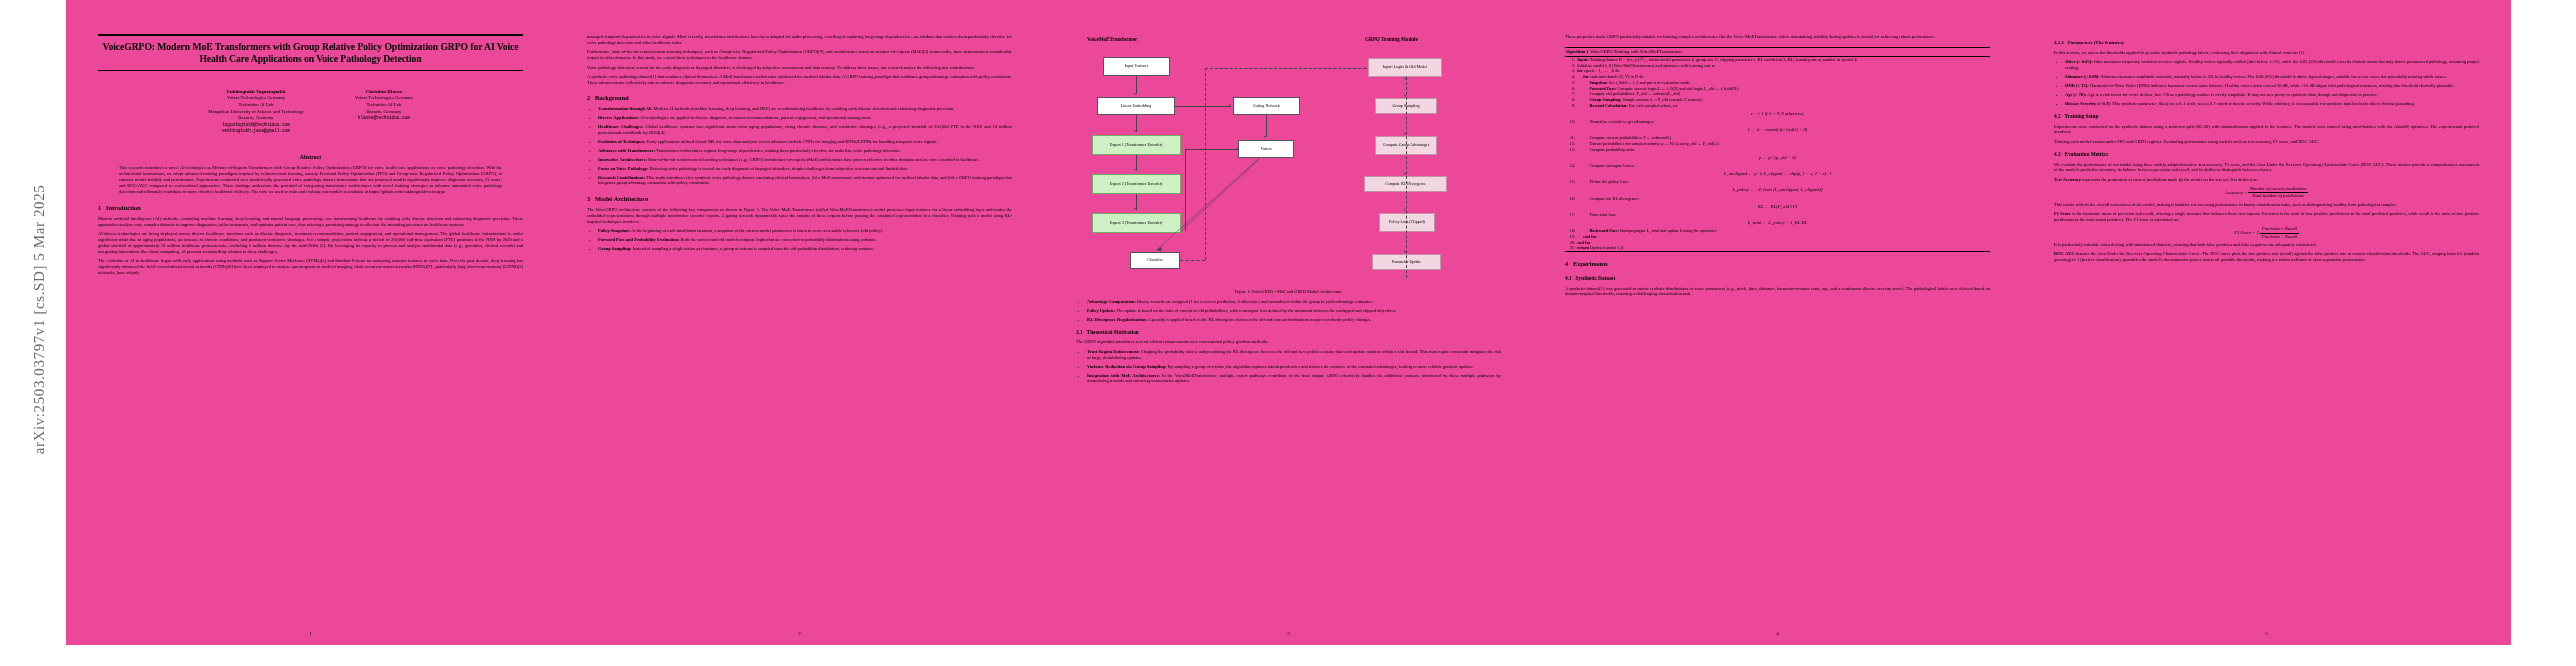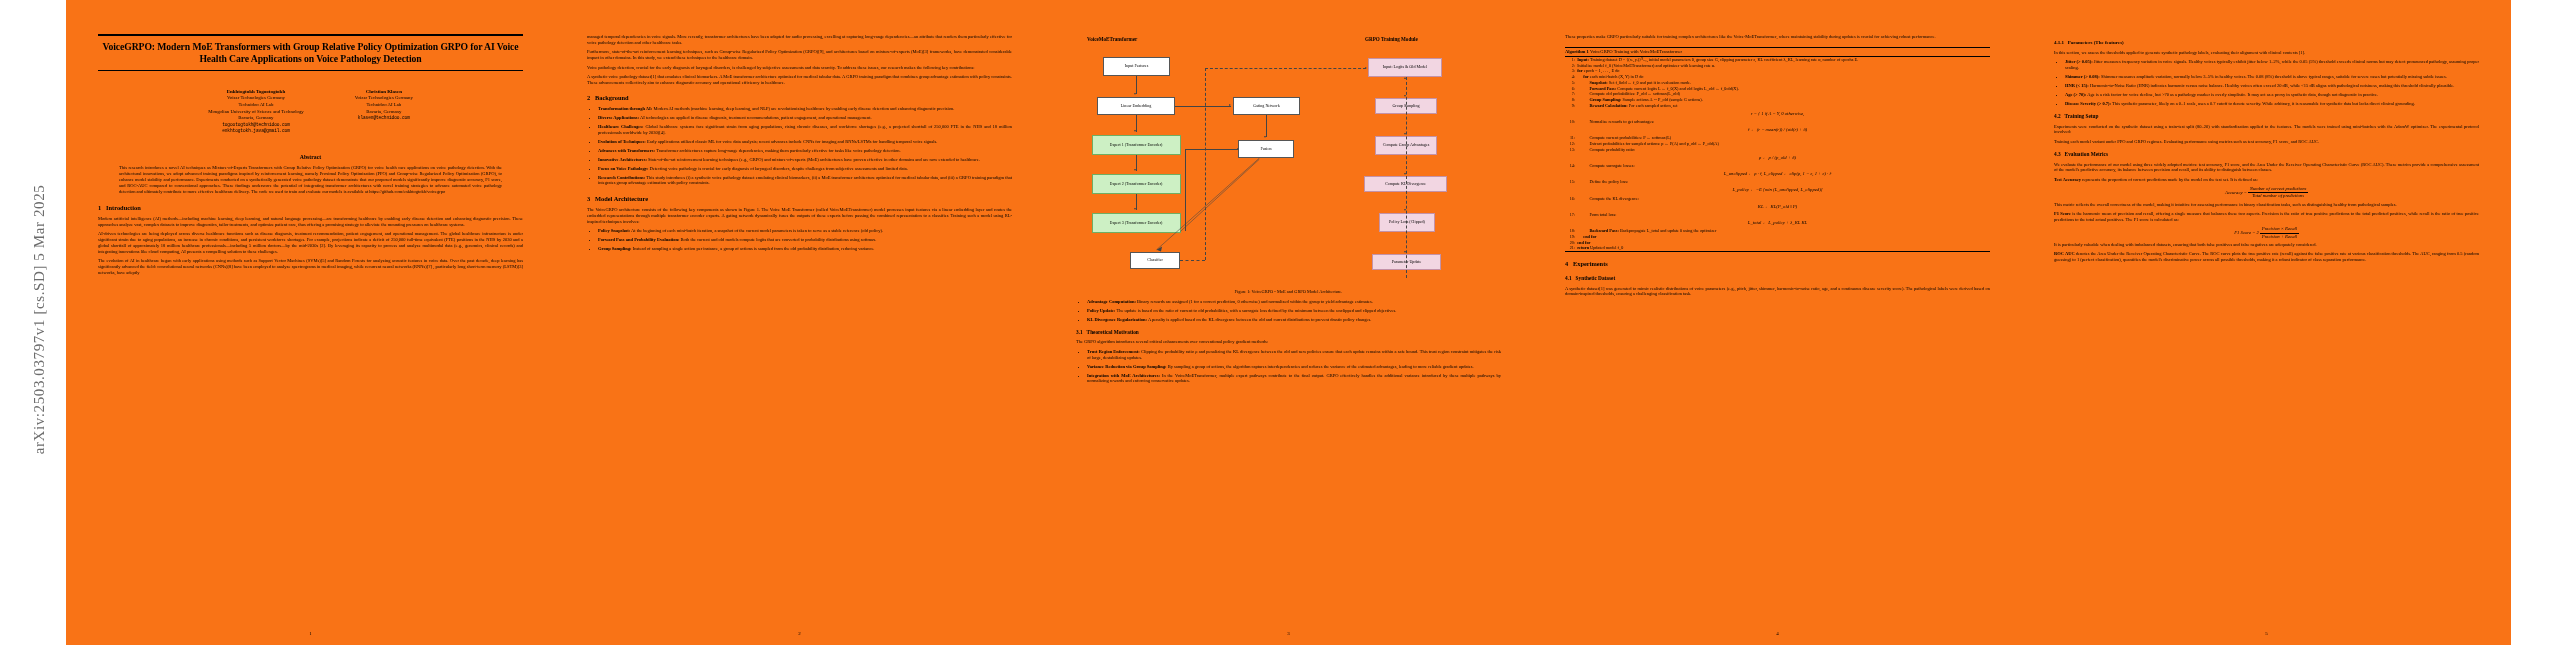--- a/index.html
+++ b/index.html
@@ -16,21 +16,21 @@
     width:445px;text-align:center;
     transform:rotate(-90deg);
     font-family:"Liberation Serif", serif;
     font-size:15px;color:#6d6d6d;letter-spacing:0.6px;
     white-space:nowrap;
   }
   .pages{display:flex;flex-direction:row;align-items:flex-start;margin-left:66px;}
   .page{
     position:relative;
     width:489px;height:645px;
-    background:#f97316;
+    background:#ec4899;
     padding:0;
     box-sizing:border-box;
     flex:0 0 489px;
   }
   .page-inner{
     position:absolute;left:32px;right:32px;top:34px;bottom:25.6px;
     font-size:4.5px;line-height:1.30;text-align:justify;
     hyphens:auto;
   }
   .pg-num{

